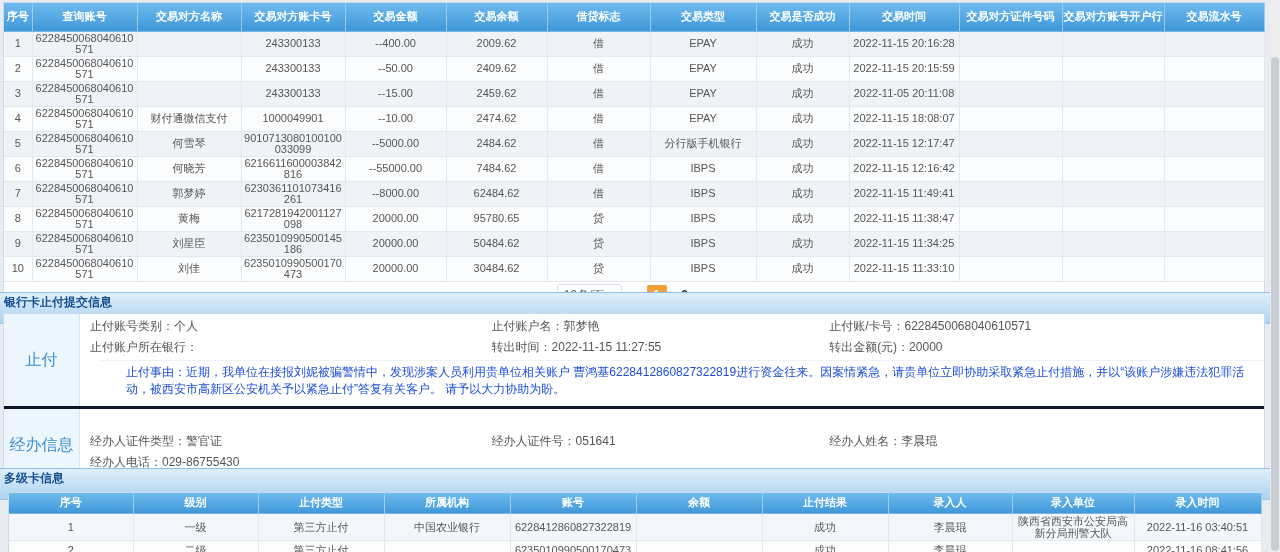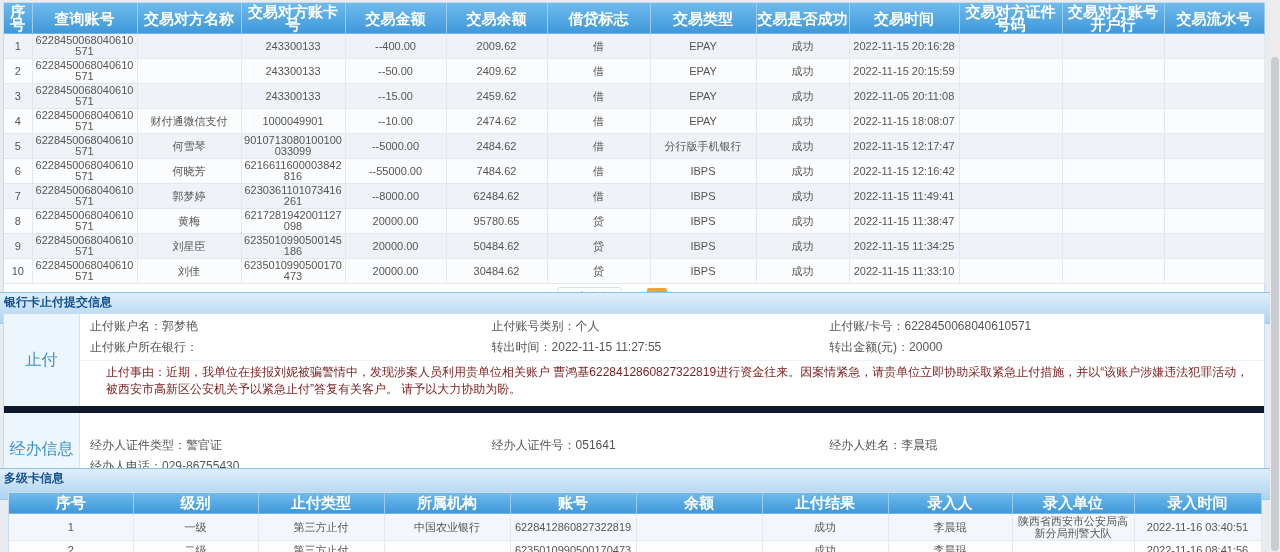--- a/index.html
+++ b/index.html
@@ -5,21 +5,21 @@
   * { margin:0; padding:0; box-sizing:border-box; }
   html,body { width:1280px; height:552px; overflow:hidden;
     font-family:"Liberation Sans","DejaVu Sans",sans-serif;
     background:#e8ebef; }
   .page { position:relative; width:1280px; height:552px; }
 
   
   .top-panel { position:absolute; left:3px; top:2px; width:1262px; background:#fff;
     border:1px solid #c9dbec; }
   table { border-collapse:collapse; table-layout:fixed; width:1260px; }
-  th { background:linear-gradient(#6fbaed,#3f98d9); color:#fff; font-size:15px; font-weight:bold;
+  th { background:linear-gradient(#6fbaed,#3f98d9); color:#fff; font-size:11px; font-weight:bold;
     border-right:1px solid #9ccdf0; border-bottom:1px solid #7ab4e2; padding:2px 1px; line-height:13px;
     height:28px; text-align:center; word-break:break-all; }
   td { font-size:11px; color:#555; text-align:center; word-break:break-all; line-height:11px;
     border-right:1px solid #e3e8ee; border-bottom:1px solid #e3e8ee; padding:1px 2px; height:21px; }
   tbody tr:nth-child(odd) td { background:#eff3f8; }
   tbody tr:nth-child(even) td { background:#fbfcfd; }
 
   .pagination { height:27px; display:flex; align-items:center; justify-content:center; gap:8px;
     background:#fff; font-size:12px; color:#606266; }
   .page-size { display:inline-flex; align-items:center; gap:3px; border:1px solid #dcdfe6;
@@ -33,28 +33,28 @@
 
   
   .section-bar { position:absolute; left:0; width:1280px; height:32px;
     background:linear-gradient(#dfeefb,#aed3f0); border-top:1px solid #8fc0e6; border-bottom:1px solid #9dc7e8;
     color:#15508f; font-size:12px; font-weight:bold; line-height:19px; padding-left:4px; }
 
   
   .sp-panel { position:absolute; left:3px; top:313px; width:1262px; background:#fff;
     border:1px solid #c9dbec; }
   .sp-group { display:flex; }
-  .sp-group + .sp-group { border-top:7px solid #0f172a; }
+  .sp-group + .sp-group { border-top:3px solid #0f172a; }
   .sp-label { width:76px; background:#eef6fd; color:#3a8fd0; font-size:16px;
     display:flex; align-items:center; justify-content:center; border-right:1px solid #d6e4f1; }
   .sp-content { flex:1; padding:2px 0; }
   .f-row { display:grid; grid-template-columns:34.5% 29% 36.5%; padding:0 10px; }
   .f-row .fld { font-size:12px; color:#555; line-height:21px; white-space:nowrap; overflow:hidden; }
-  .reason { font-size:12px; color:#7f1d1d; line-height:17px; padding:3px 10px 6px 26px;
-    border-top:1px solid #eef2f6; margin-top:2px; }
+  .reason { font-size:12px; color:#1d4ed8; line-height:17px; padding:3px 10px 6px 26px;
+    border-top:1px solid #eef2f6; margin-top:2px;margin-left:20px; }
 
   
   .mc-panel { position:absolute; left:8px; top:492px; width:1254px; background:#fff;
     border:1px solid #c9dbec; }
   .mc-panel table { width:1252px; }
   .mc-panel th { height:20px; padding:1px; }
   .mc-panel td { height:20px; line-height:12px; font-size:11px; }
   .mc-panel tbody tr:nth-child(odd) td { background:#f3f6fa; }
   .mc-panel tbody tr:nth-child(even) td { background:#fdfdfe; }
 
@@ -268,22 +268,22 @@
     </div>
   </div>
 
   <div class="section-bar" style="top:292px;">银行卡止付提交信息</div>
 
   <div class="sp-panel">
     <div class="sp-group">
       <div class="sp-label">止付</div>
       <div class="sp-content">
         <div class="f-row">
+          <span class="fld">止付账号类别：个人</span>
           <span class="fld">止付账户名：郭梦艳</span>
-          <span class="fld">止付账号类别：个人</span>
           <span class="fld">止付账/卡号：6228450068040610571</span>
         </div>
         <div class="f-row">
           <span class="fld">止付账户所在银行：</span>
           <span class="fld">转出时间：2022-11-15 11:27:55</span>
           <span class="fld">转出金额(元)：20000</span>
         </div>
         <div class="reason">止付事由：近期，我单位在接报刘妮被骗警情中，发现涉案人员利用贵单位相关账户 曹鸿基6228412860827322819进行资金往来。因案情紧急，请贵单位立即协助采取紧急止付措施，并以“该账户涉嫌违法犯罪活动，被西安市高新区公安机关予以紧急止付”答复有关客户。 请予以大力协助为盼。</div>
       </div>
     </div>

